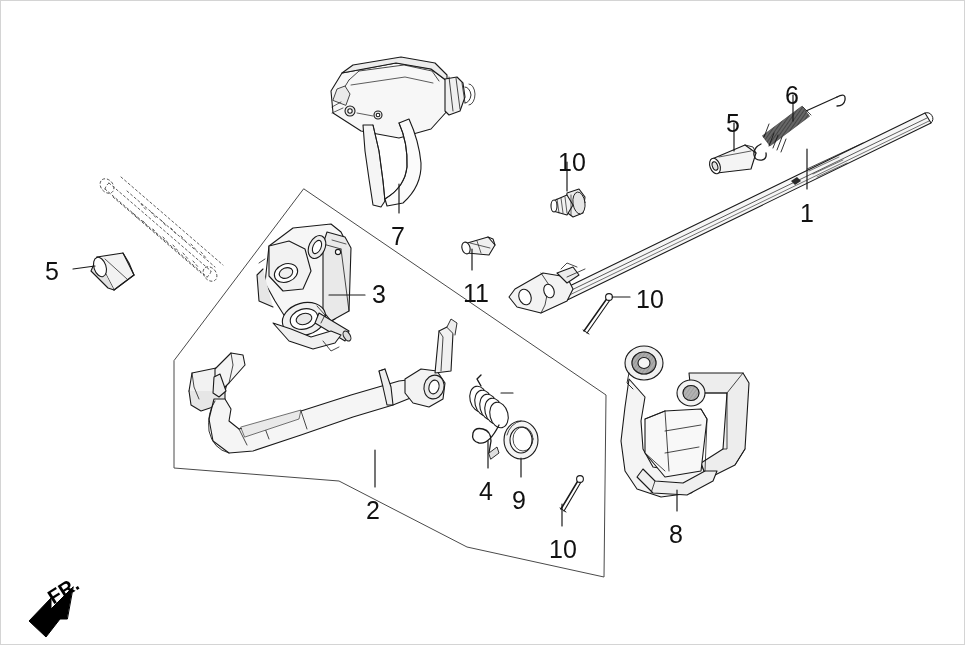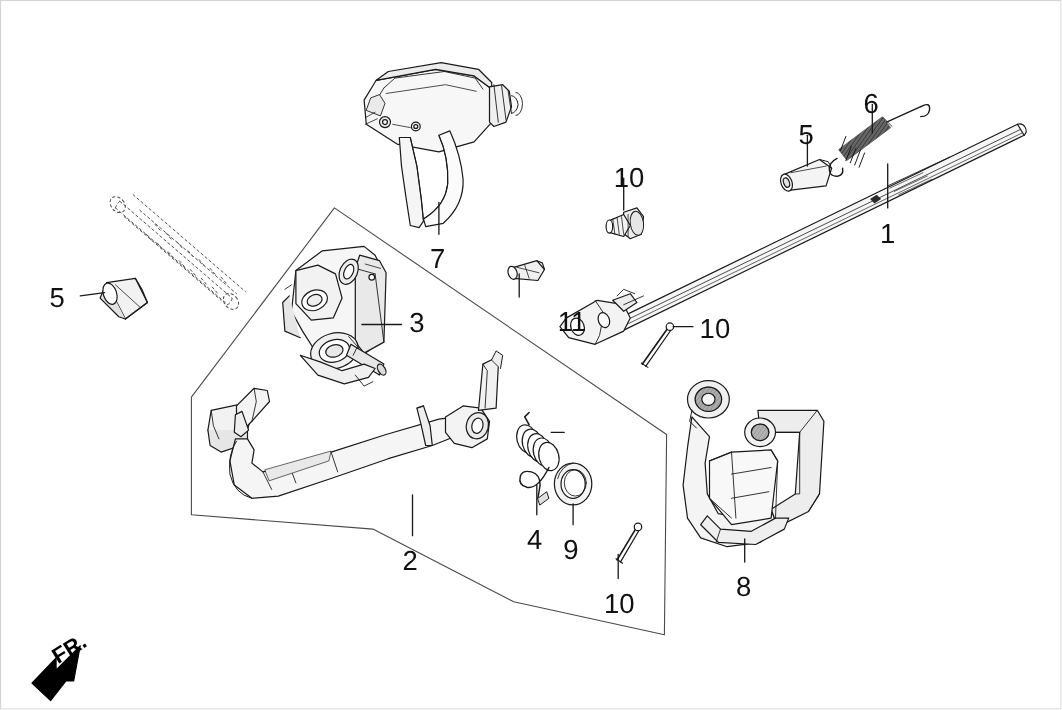--- a/index.html
+++ b/index.html
@@ -343,19 +343,19 @@
   <div class="part-label" style="left:365px; top:497px;">2</div>
   <div class="part-label" style="left:371px; top:281px;">3</div>
   <div class="part-label" style="left:478px; top:478px;">4</div>
   <div class="part-label" style="left:725px; top:110px;">5</div>
   <div class="part-label" style="left:784px; top:82px;">6</div>
   <div class="part-label" style="left:390px; top:223px;">7</div>
   <div class="part-label" style="left:668px; top:521px;">8</div>
   <div class="part-label" style="left:511px; top:487px;">9</div>
   <div class="part-label" style="left:635px; top:286px;">10</div>
   <div class="part-label" style="left:548px; top:536px;">10</div>
-  <div class="part-label" style="left:462px; top:280px;margin-left:44px;">11</div>
+  <div class="part-label" style="left:462px; top:280px;">11</div>
   <div class="part-label" style="left:557px; top:149px;">10</div>
   <div class="part-label" style="left:44px; top:258px;">5</div>
 
   <div class="fr-label" style="left:55px; top:585px;">FR.</div>
 
 </div>
 
 </body></html>

